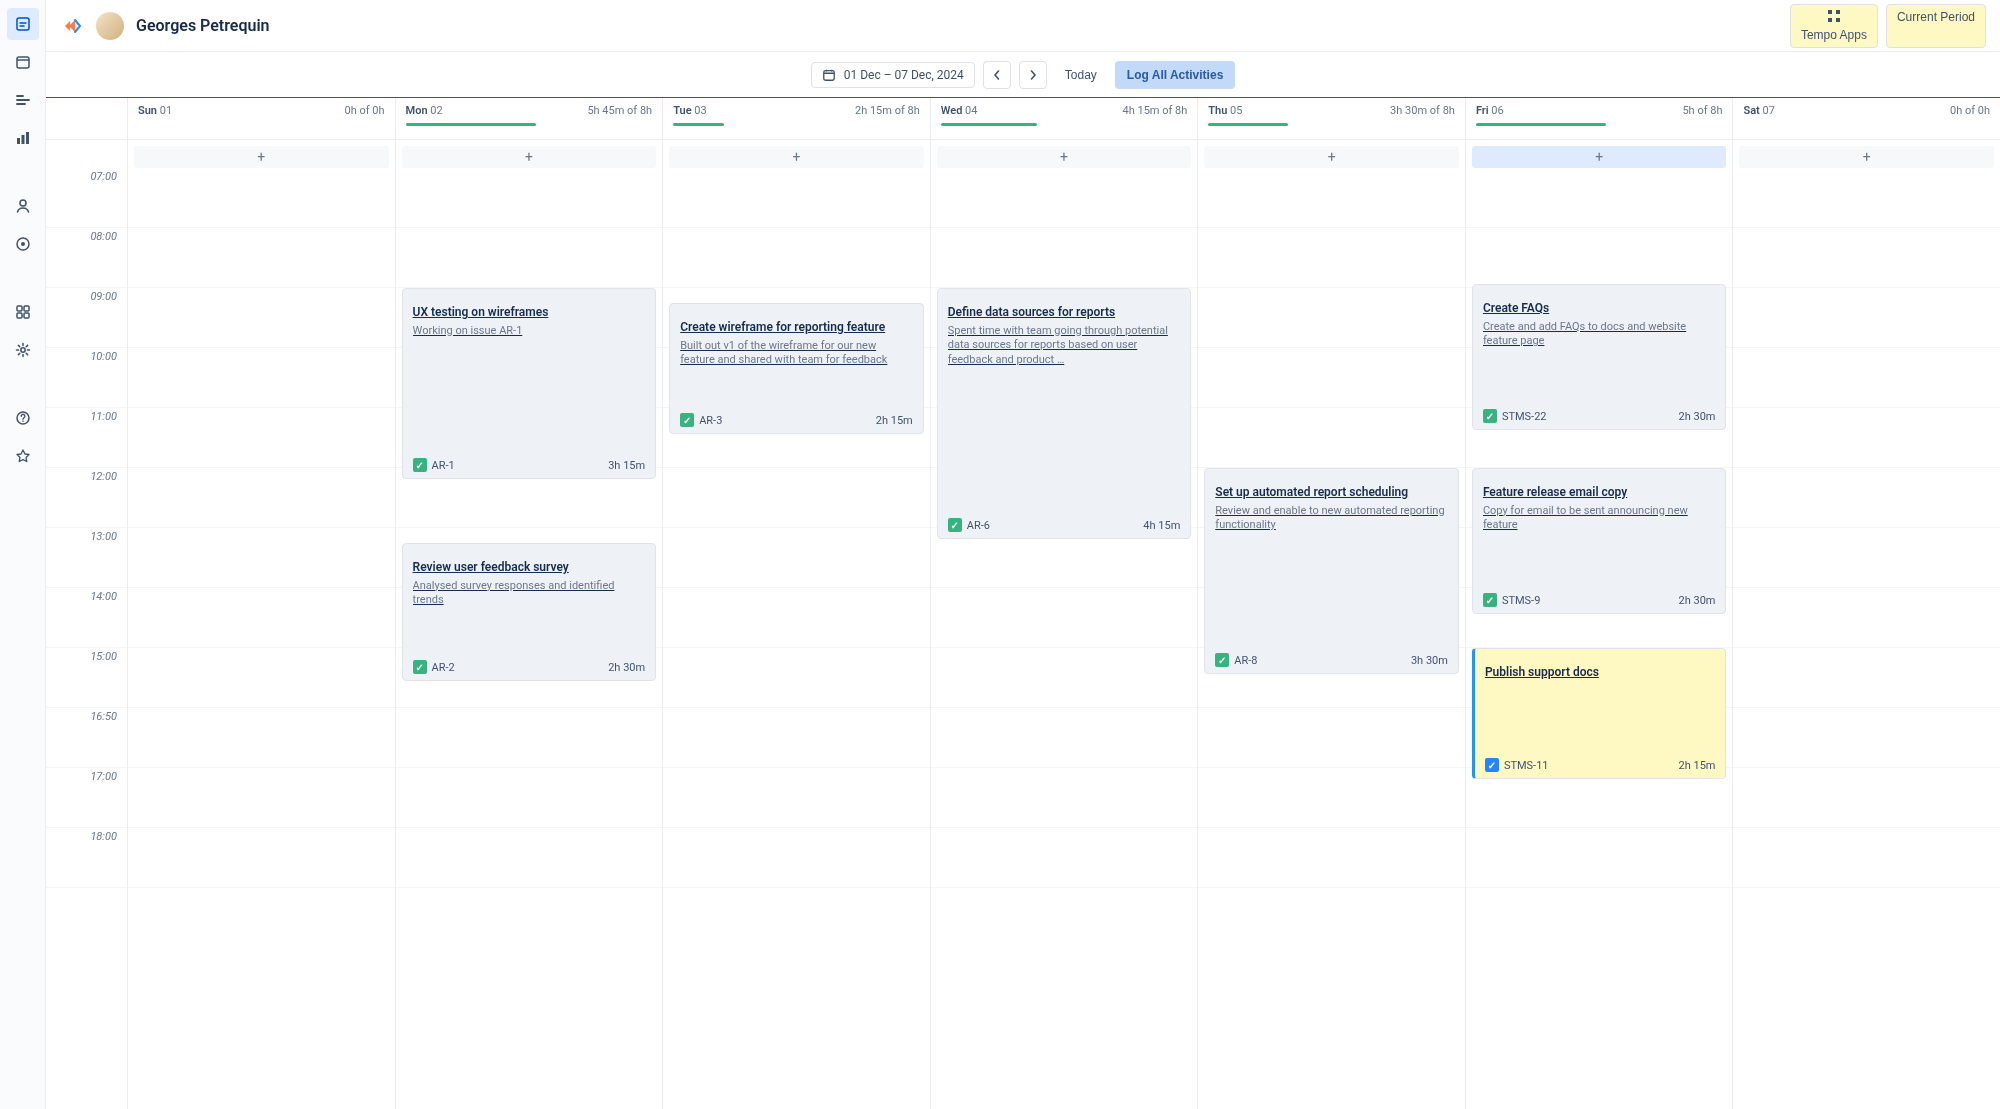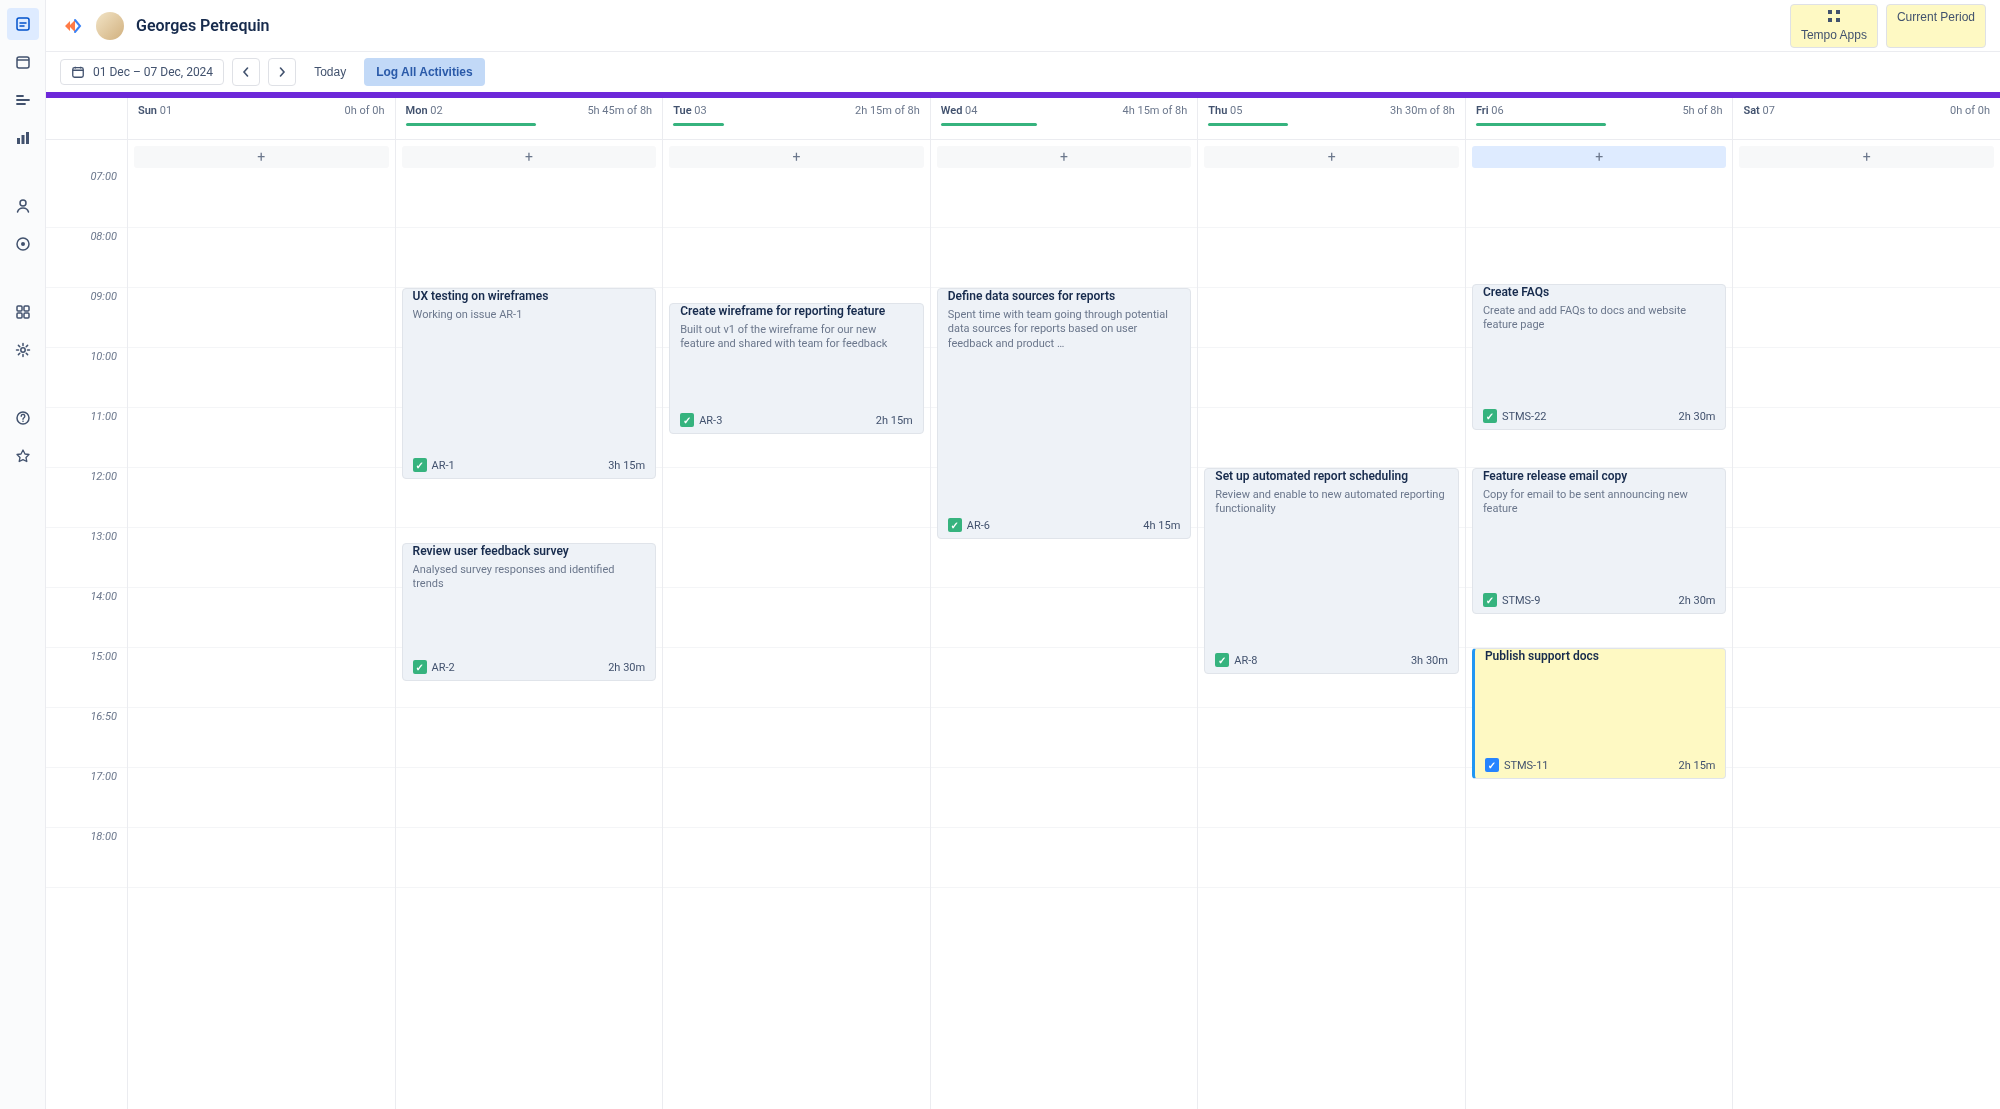--- a/index.html
+++ b/index.html
@@ -12,21 +12,21 @@
   .rail-spacer { flex: 0 0 24px; }
   
   .main { flex: 1; display: flex; flex-direction: column; min-width: 0; }
   .topbar { height: 52px; display: flex; align-items: center; padding: 0 14px; border-bottom: 1px solid #ebecf0; gap: 12px; }
   .logo { width: 24px; height: 24px; display: flex; align-items: center; justify-content: center; }
   .avatar { width: 28px; height: 28px; border-radius: 50%; background: linear-gradient(135deg,#f2e4c6,#d1b07e); display: inline-block; }
   .username { font-weight: 600; font-size: 16px; }
   .topbar-right { margin-left: auto; display: flex; gap: 8px; }
   .btn-outline { border: 1px solid #dfe1e6; background: #fef9c3; border-radius: 4px; padding: 5px 10px; font-size: 12px; color: #42526e; cursor: pointer; display: inline-flex; align-items: center; gap: 6px; flex-direction: column; }
   
-  .controlbar { height: 46px; display: flex; align-items: center; padding: 0 14px; gap: 8px; border-bottom: 6px solid #6d28d9; }
+  .controlbar { height: 46px; display: flex; align-items: center; padding: 0 14px; gap: 8px; border-bottom: 1px solid #6d28d9; justify-content: center; }
   .date-range { display: inline-flex; align-items: center; gap: 8px; border: 1px solid #dfe1e6; border-radius: 4px; padding: 5px 10px; font-size: 12px; color: #42526e; cursor: pointer; }
   .nav-arrow { width: 28px; height: 28px; border: 1px solid #dfe1e6; border-radius: 4px; display: inline-flex; align-items: center; justify-content: center; color: #42526e; cursor: pointer; font-size: 12px; }
   .btn-plain { background: none; border: none; color: #42526e; font-size: 12px; padding: 6px 10px; cursor: pointer; border-radius: 4px; }
   .btn-primary { background: #c2d9f7; color: #2a5aa9; border: none; border-radius: 4px; padding: 7px 12px; font-size: 12px; font-weight: 600; cursor: pointer; }
   
   .sheet { flex: 1; display: flex; overflow: auto; }
   .time-gutter { width: 82px; flex: none; border-right: 1px solid #ebecf0; }
   .gutter-head { height: 42px; border-bottom: 1px solid #ebecf0; }
   .gutter-slot { height: 60px; font-size: 11px; color: #6b778c; text-align: right; padding: 2px 10px 0 0; border-bottom: 1px solid #f4f5f7; font-style: italic; }
   .days { flex: 1; display: flex; min-width: 0; }
@@ -34,21 +34,21 @@
   .day:last-child { border-right: none; }
   .day-head { height: 42px; border-bottom: 1px solid #ebecf0; padding: 6px 10px 0 10px; display: flex; justify-content: space-between; align-items: flex-start; font-size: 11px; color: #42526e; }
   .day-head .dname { font-weight: 600; }
   .day-head .dtot { color: #6b778c; }
   .progress { height: 3px; background: #36b37e; border-radius: 2px; margin-top: 6px; }
   .add-row { height: 22px; margin: 6px 6px 0 6px; border-radius: 3px; display: flex; align-items: center; justify-content: center; background: rgba(9,30,66,0.03); color: #6b778c; cursor: pointer; font-size: 14px; line-height: 1; }
   .day.active .add-row { background: #deebff; }
   .day-body { position: relative; }
   .hour-row { height: 60px; border-bottom: 1px solid #f4f5f7; }
   
-  .ev { position: absolute; left: 6px; right: 6px; background: #eef2f7; border: 1px solid #e0e4ea; border-radius: 4px; padding: 0 10px 26px 10px; overflow: hidden; cursor: pointer; }
+  .ev { position: absolute; left: 6px; right: 6px; background: #eef2f7; border: 1px solid #e0e4ea; border-radius: 4px; padding: 16px 10px 26px 10px; overflow: hidden; cursor: pointer; text-decoration: underline; }
   .ev.alt { background: #fef9c3; border-left: 3px solid #2196f3; }
   .ev-title { font-size: 12px; font-weight: 600; color: #172b4d; line-height: 1.3; margin-bottom: 3px; }
   .ev-desc { font-size: 11px; color: #6b778c; line-height: 1.35; display: -webkit-box; -webkit-line-clamp: 3; -webkit-box-orient: vertical; overflow: hidden; }
   .ev-foot { position: absolute; left: 10px; right: 10px; bottom: 6px; display: flex; align-items: center; justify-content: space-between; font-size: 11px; color: #42526e; }
   .issue { display: inline-flex; align-items: center; gap: 5px; }
   .issue-ico { width: 14px; height: 14px; border-radius: 2px; display: inline-flex; align-items: center; justify-content: center; color: #fff; font-size: 10px; font-weight: 700; }
   .issue-ico.green { background: #36b37e; }
   .issue-ico.blue { background: #2684ff; }
   svg { display: block; }
 </style>

